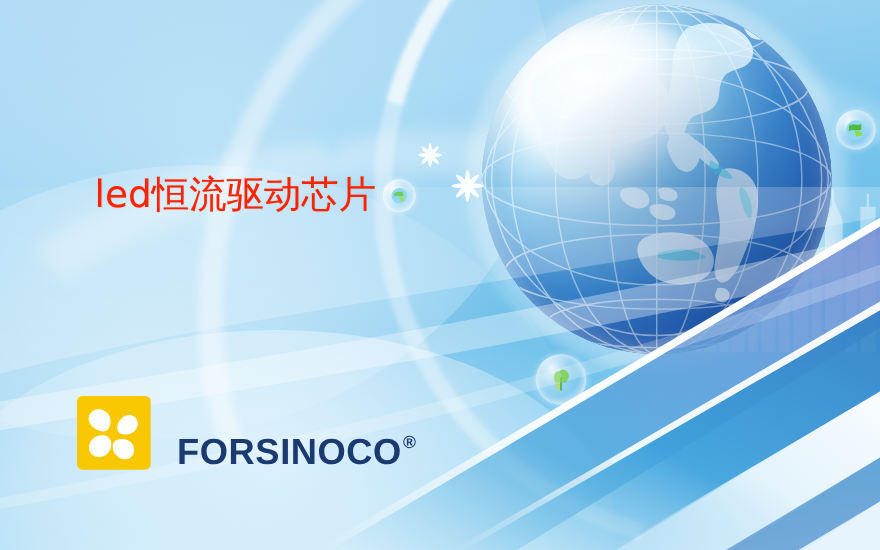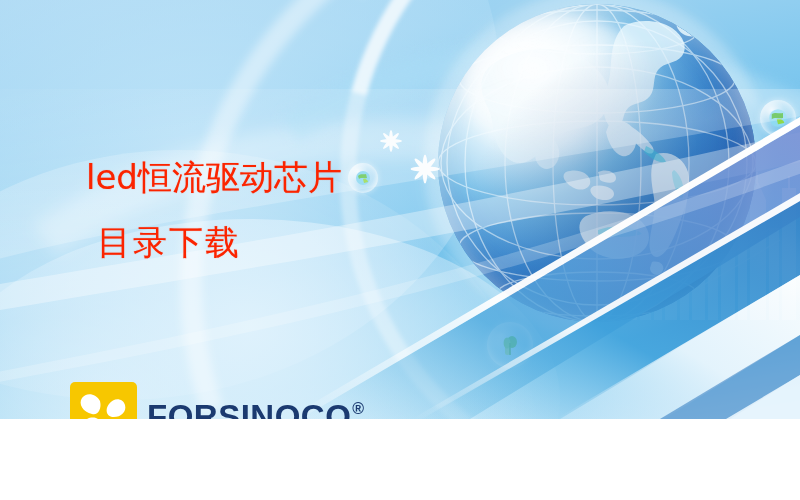--- a/index.html
+++ b/index.html
@@ -1,18 +1,18 @@
 <!DOCTYPE html>
 <html><head>
 <meta charset="utf-8">
 <style>
   html,body{margin:0;padding:0;background:#ffffff;}
   #stage{
     position:relative;
-    width:800px;height:419px;
+    width:800px;height:500px;
     overflow:hidden;
     font-family:"Liberation Sans", sans-serif;
     background:linear-gradient(170deg,#a8d6f2 0%,#9bd2f1 18%,#7ec7ee 38%,#63bbe9 58%,#86cdef 78%,#b6e0f6 92%,#cfeaf9 100%);
   }
 
   
   .bglayer{position:absolute;inset:0;}
 
   
   .wash-bl{
@@ -119,21 +119,21 @@
     font-family:"DejaVu Sans", sans-serif;
     font-size:34px;letter-spacing:0px;white-space:nowrap;display:block;
   }
   #headline .line2{
     font-family:"DejaVu Sans", sans-serif;
     font-size:34px;letter-spacing:2px;white-space:nowrap;display:block;
     margin-top:30px;margin-left:11px;
   }
 
   
-  #logo{position:absolute;left:70px;top:382px;display:flex;align-items:center;}
+  #logo{position:absolute;left:70px;top:360px;display:flex;align-items:flex-end;gap:14px;}
   #logo-mark{
     width:67px;height:67px;border-radius:5px;background:#f7c700;
     position:relative;flex:none;
   }
   #logo-mark svg{position:absolute;left:0;top:0;}
   #logo-words{margin-left:10px;padding-top:2px;}
   #brand{
     font-family:"Liberation Sans", sans-serif;
     font-weight:bold;font-size:33px;color:#1b3a70;letter-spacing:.5px;
     line-height:1;white-space:nowrap;
@@ -357,21 +357,20 @@
     <path d="M556 330 L 800 186 L 800 246 L 664 330 Z" fill="url(#rb4)"></path>
 
     <path d="M660 330 L 800 246 L 800 286 L 730 330 Z" fill="#2e78bf" opacity=".55"></path>
     <path d="M726 330 L 800 286 L 800 330 Z" fill="#e9f5fd" opacity=".9"></path>
 
     <path d="M-40 300 C 240 250, 520 190, 840 70 L 840 56 C 520 176, 240 238, -40 290 Z" fill="#ffffff" opacity=".22"></path>
   </svg>
 
   <div id="headline">
     <span class="line1">led恒流驱动芯片</span>
-    <span class="line2">目录下载</span>
   </div>
 
   <div id="logo">
     <div id="logo-mark">
       <svg width="67" height="67" viewBox="0 0 67 67">
         <g fill="#ffffff">
 
           <path d="M30 19 C 26 11, 16 10, 12 16 C 8 22, 13 30, 22 32 C 28 33.5, 32 27, 30 19 Z"></path>
 
           <path d="M39 22 C 44 15, 53 16, 55 23 C 57 30, 50 36, 42 35 C 36 34, 35 27, 39 22 Z"></path>

